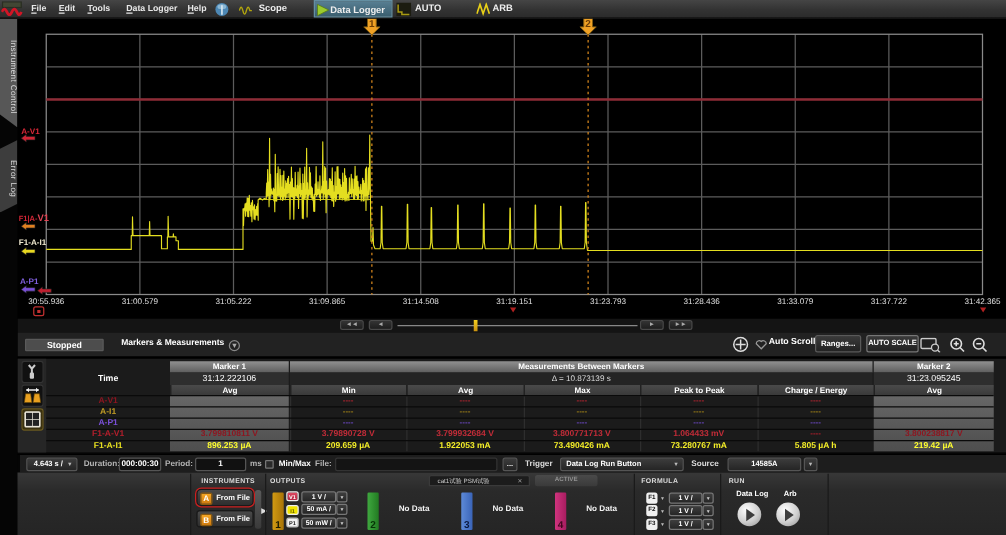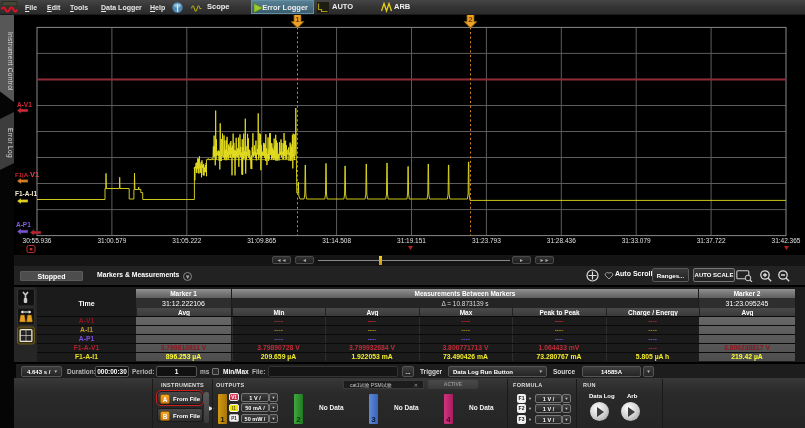--- a/index.html
+++ b/index.html
@@ -137,21 +137,21 @@
 <div class="menuitem" style="left:150px"><u>H</u>elp</div>
 <svg class="abs" style="left:172px;top:2px" width="12" height="12" viewBox="0 0 12 12">
 <circle cx="5.5" cy="5.5" r="5.2" fill="#4d88b5"></circle>
 <ellipse cx="5.5" cy="3.4" rx="3.6" ry="2" fill="#9cc4dd" opacity="0.8"></ellipse>
 <rect x="4.9" y="2" width="1.3" height="8" rx="0.6" fill="#d8e8f2"></rect>
 </svg>
 <svg class="abs" style="left:191px;top:3px" width="11" height="9" viewBox="0 0 11 9">
 <path d="M0.5 5.5 q1.4 -5.5 2.8 0 t2.8 0 q1.4 -5.5 2.8 0 h1.6" stroke="#b3a60e" stroke-width="1.1" fill="none"></path>
 </svg>
 <div class="topbtn" style="left:207px;line-height:14px">Scope</div>
-<div class="topbtn" style="left:251px;width:63px;background:linear-gradient(#587f93,#3a5e6e);border:1px solid #648fa2;text-align:right;padding-right:5px;line-height:13px">Error Logger</div>
+<div class="topbtn" style="left:251px;width:63px;background:linear-gradient(#587f93,#3a5e6e);border:1px solid #648fa2;text-align:right;padding-right:5px;line-height:13px">Data Logger</div>
 <svg class="abs" style="left:253px;top:2.5px" width="11" height="10" viewBox="0 0 11 10">
 <path d="M1 0.5 L10 5 L1 9.5 z" fill="#9acb2e" stroke="#5a7a10" stroke-width="0.6"></path>
 </svg>
 <svg class="abs" style="left:317px;top:2px" width="12" height="11" viewBox="0 0 12 11">
 <rect x="0" y="0" width="12" height="11" fill="#1c1c10"></rect>
 <path d="M1.5 1.5 v6 h3 v2 h6" stroke="#a89a14" stroke-width="1.2" fill="none"></path>
 </svg>
 <div class="topbtn" style="left:332px;line-height:14px">AUTO</div>
 <svg class="abs" style="left:381px;top:2px" width="12" height="11" viewBox="0 0 12 11">
 <path d="M0.5 9 L3 1.5 L5.5 9 L8 1.5 L10.5 9" stroke="#e8d018" stroke-width="1.3" fill="none"></path>

